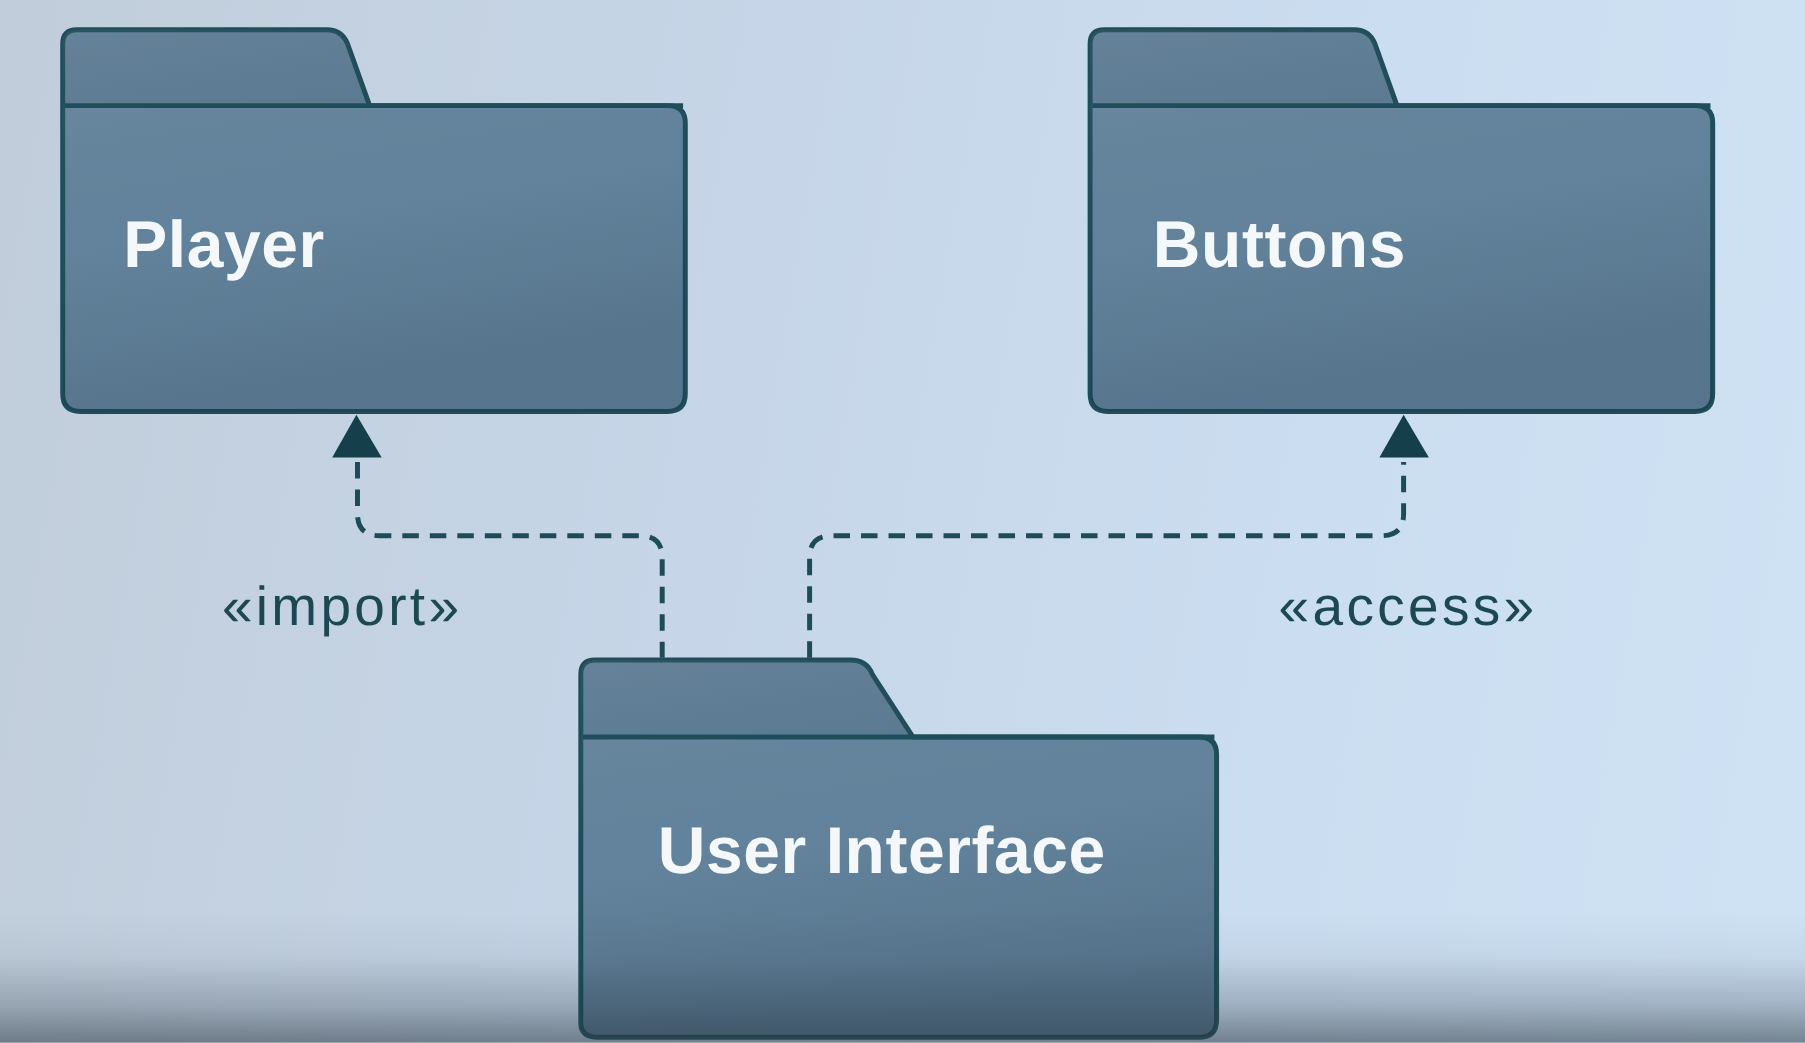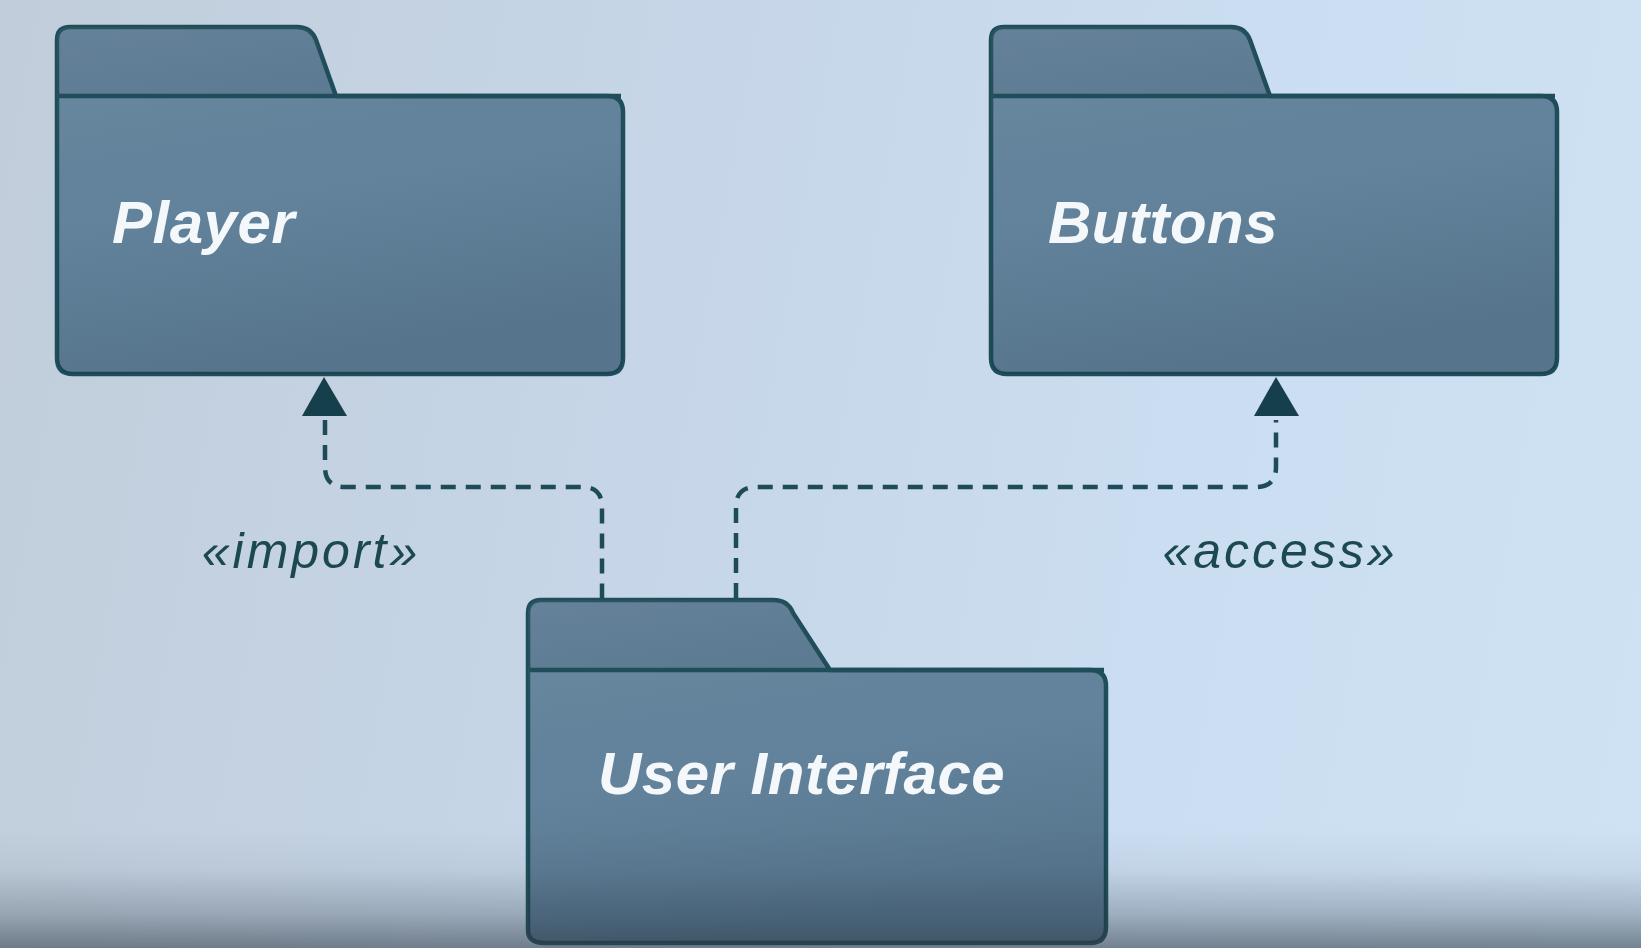--- a/index.html
+++ b/index.html
@@ -10,21 +10,20 @@
     overflow: hidden;
   }
   body {
     position: relative;
     font-family: "Liberation Sans", sans-serif;
     background: linear-gradient(100deg, #c1cdda 0%, #c6d6e8 40%, #cbddf0 70%, #cfe2f4 100%);
   }
   .stage {
     position: absolute;
     inset: 0;
-    font-style: italic;
   }
   .stage svg {
     position: absolute;
     inset: 0;
     display: block;
   }
   .bottom-vignette {
     position: absolute;
     left: 0;
     right: 0;

